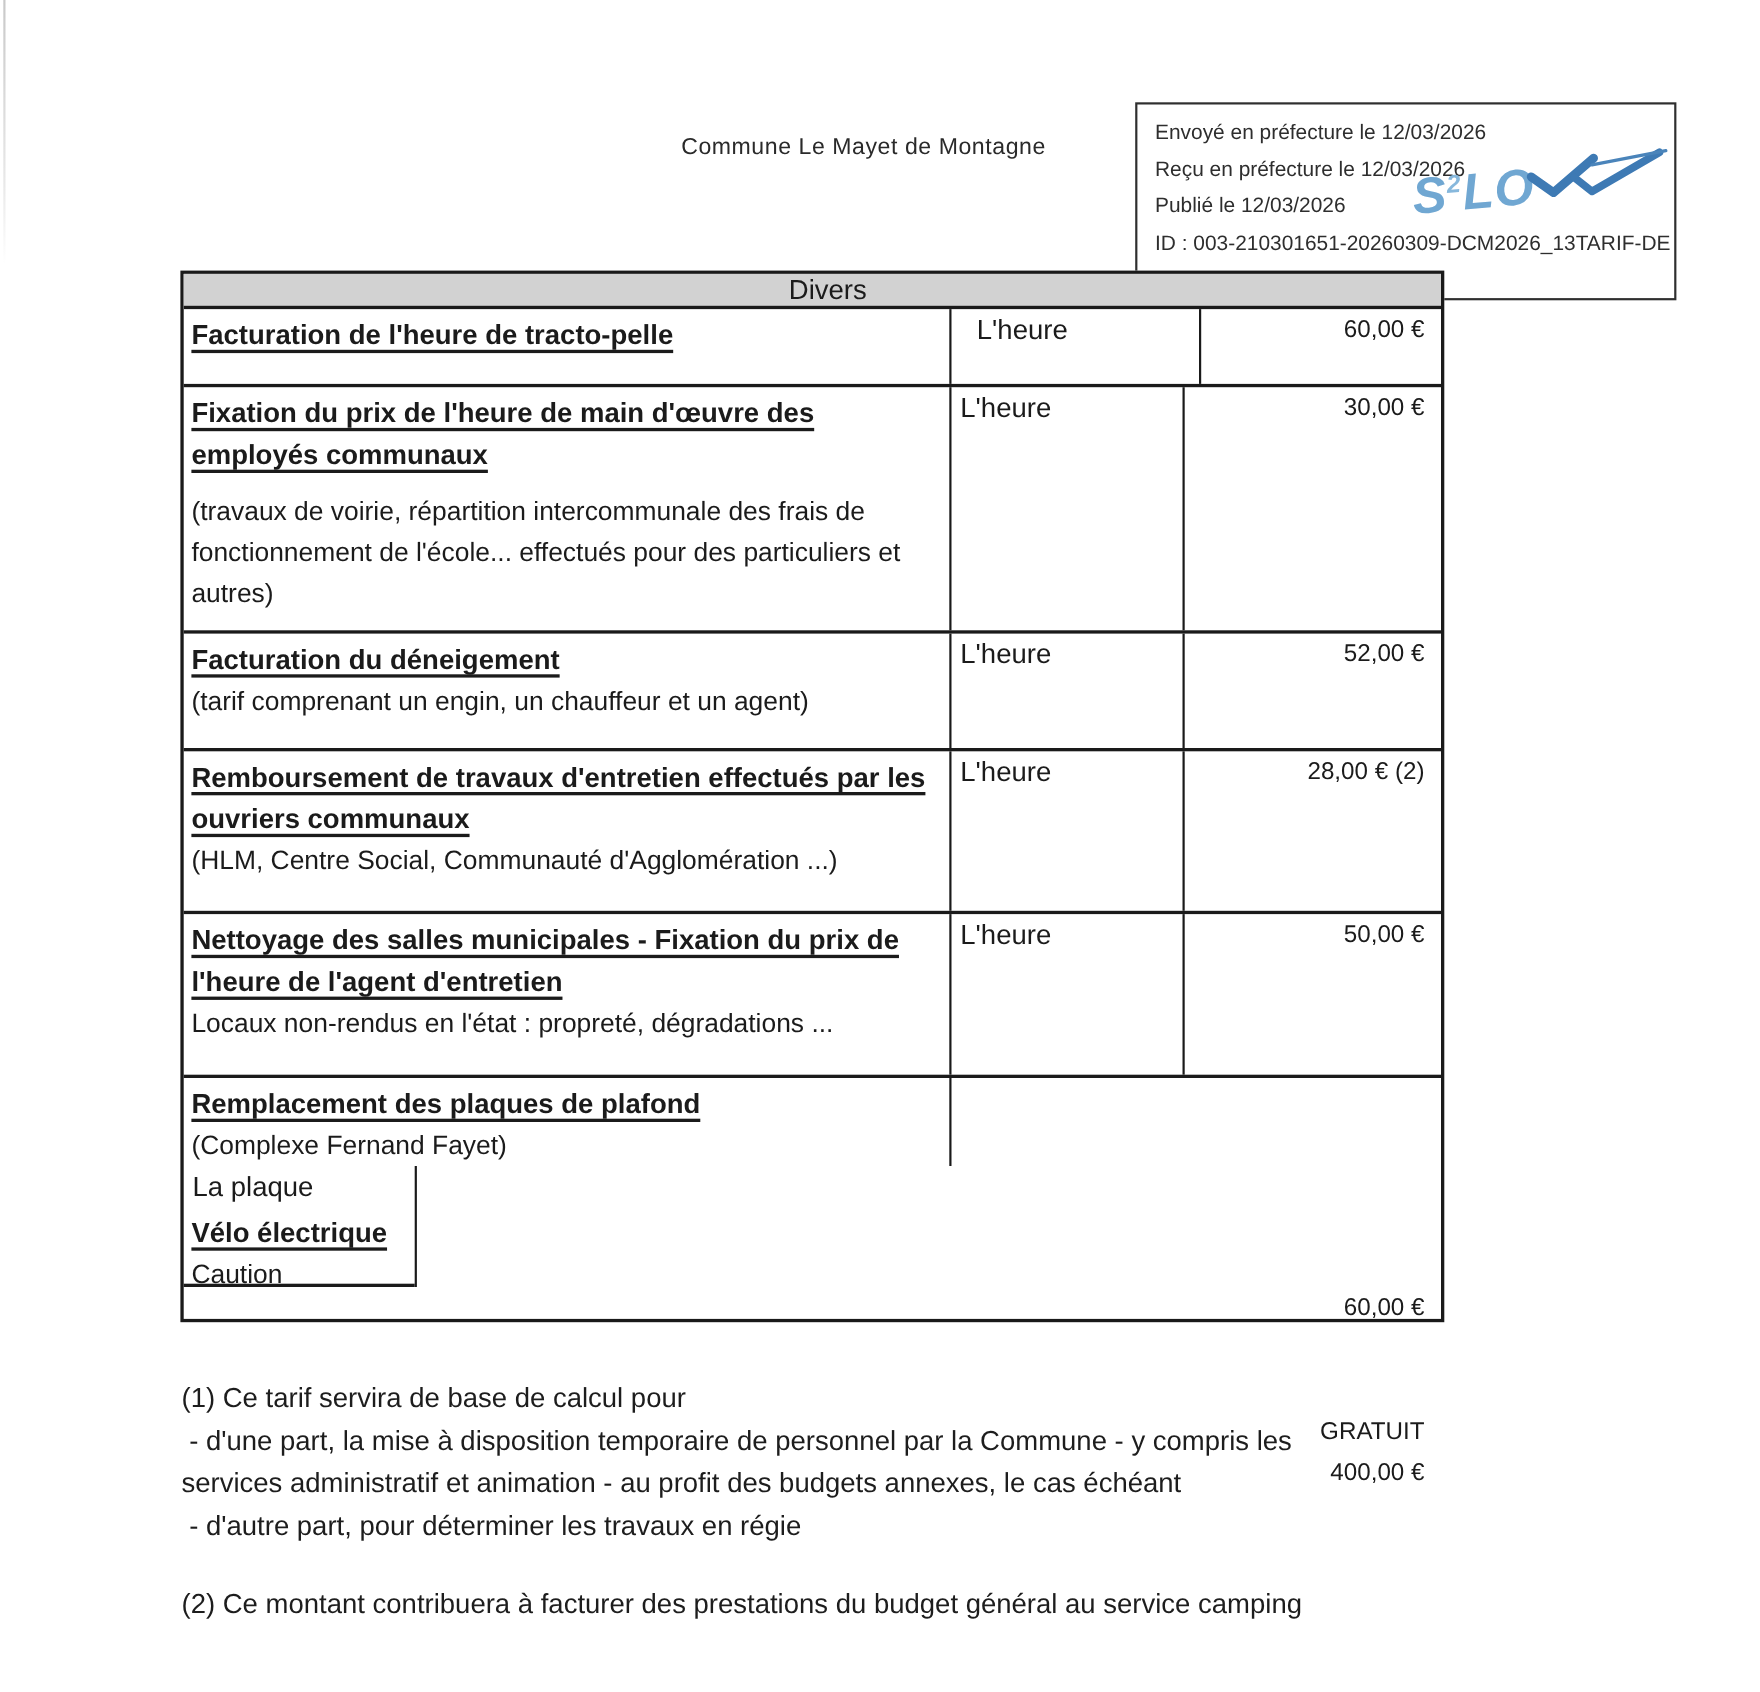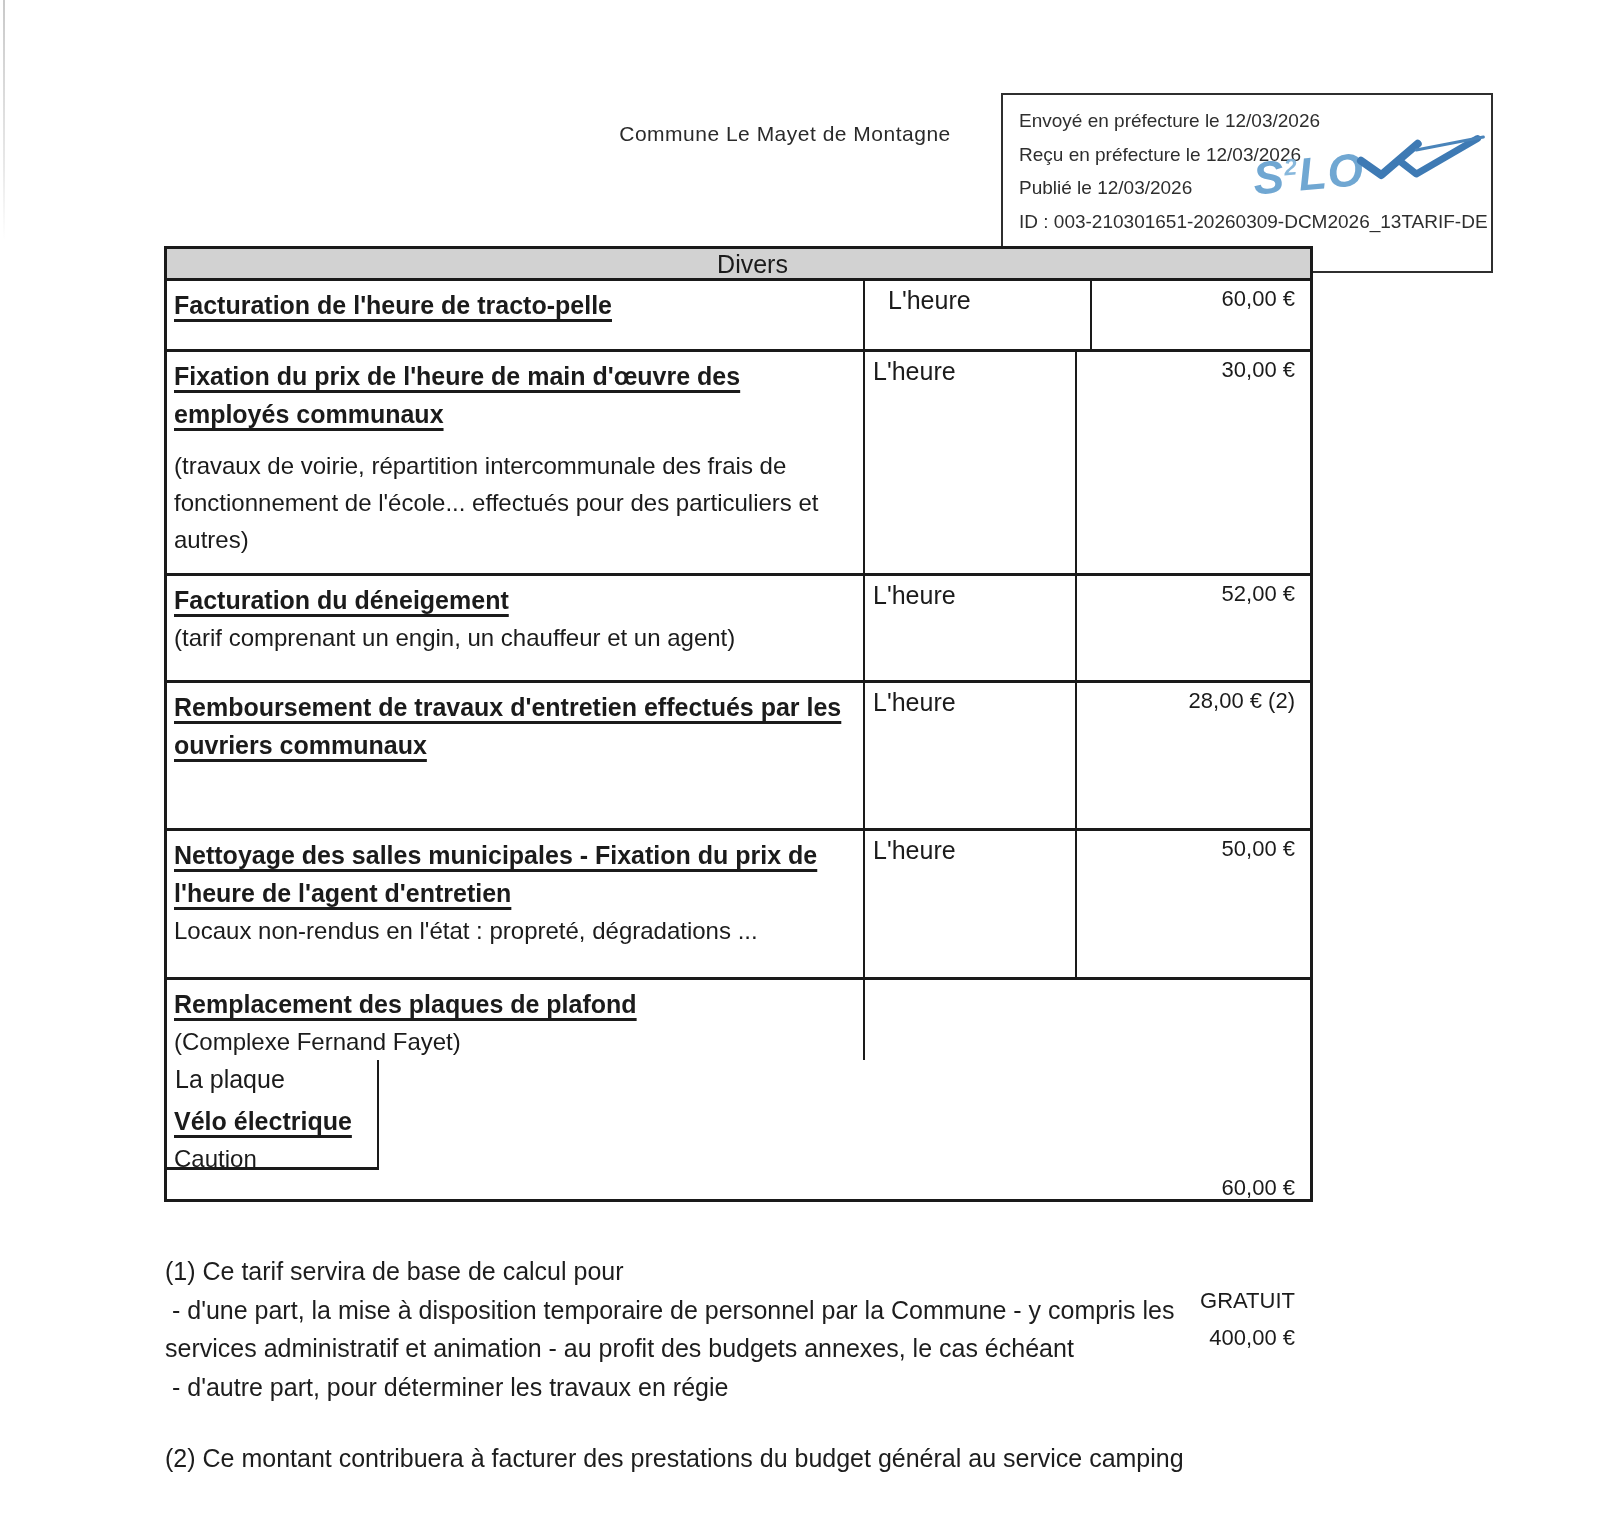--- a/index.html
+++ b/index.html
@@ -16,21 +16,21 @@
     position:absolute; left:3px; top:0; width:2px; height:240px;
     background:linear-gradient(#c9c9c9, #e9e9e9 70%, transparent);
   }
   .doc-title {
     position:absolute; left:385px; top:122px; width:800px;
     text-align:center; font-size:21px; color:#2a2a2a;
     letter-spacing:0.5px;
   }
   
   .stamp {
-    position:absolute; left:1001px; top:93px; width:492px; height:180px;
+    position:absolute; left:1032px; top:93px; width:492px; height:180px;
     border:2px solid #2f2f2f; background:#ffffff;
     padding:9px 0 0 16px;
     font-size:19px; line-height:33.5px; color:#2e2e2e;
   }
   .stamp-line { white-space:nowrap; }
   .stamp-logo {
     position:absolute; left:250px; top:42px; width:235px; height:70px;
     transform:rotate(-5deg);
     font-style:italic; font-weight:bold; color:#64a0cf;
     font-size:46px; line-height:46px; letter-spacing:1px;
@@ -130,20 +130,21 @@
         <div class="cell-title">Facturation du déneigement</div>
         <div class="cell-sub">(tarif comprenant un engin, un chauffeur et un agent)</div>
       </div>
       <div class="c2">L'heure</div>
       <div class="c3">52,00 €</div>
     </div>
 
     <div class="trow h4">
       <div class="c1">
         <div class="cell-title">Remboursement de travaux d'entretien effectués par les ouvriers communaux</div>
+        <div class="cell-sub">(HLM, Centre Social, Communauté d'Agglomération ...)</div>
       </div>
       <div class="c2">L'heure</div>
       <div class="c3">28,00 € (2)</div>
     </div>
 
     <div class="trow h5">
       <div class="c1">
         <div class="cell-title">Nettoyage des salles municipales - Fixation du prix de l'heure de l'agent d'entretien</div>
         <div class="cell-sub">Locaux non-rendus en l'état : propreté, dégradations ...</div>
       </div>

